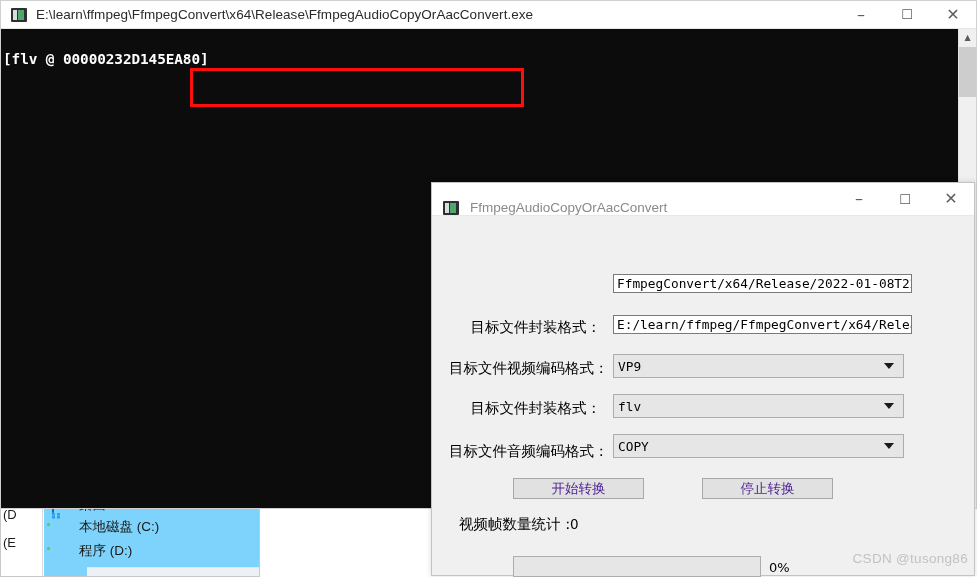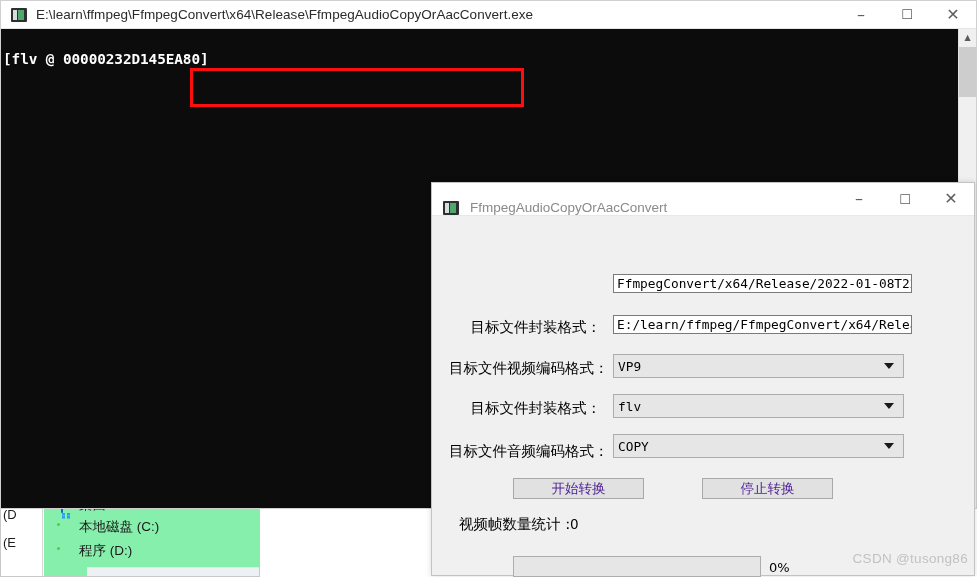--- a/index.html
+++ b/index.html
@@ -43,22 +43,21 @@
     position: absolute;
     left: 2px;
     white-space: nowrap;
   }
   #explorer-list {
     position: absolute;
     left: 43px;
     top: 0px;
     right: 0px;
     bottom: 0px;
-    background: #86efac;
-    text-align: center;
+    background: #7dd3fc;
   }
   .explorer-item {
     position: absolute;
     left: 8px;
     height: 22px;
     display: flex;
     align-items: center;
     font-size: 13.5px;
     color: #1a1a1a;
     white-space: nowrap;

